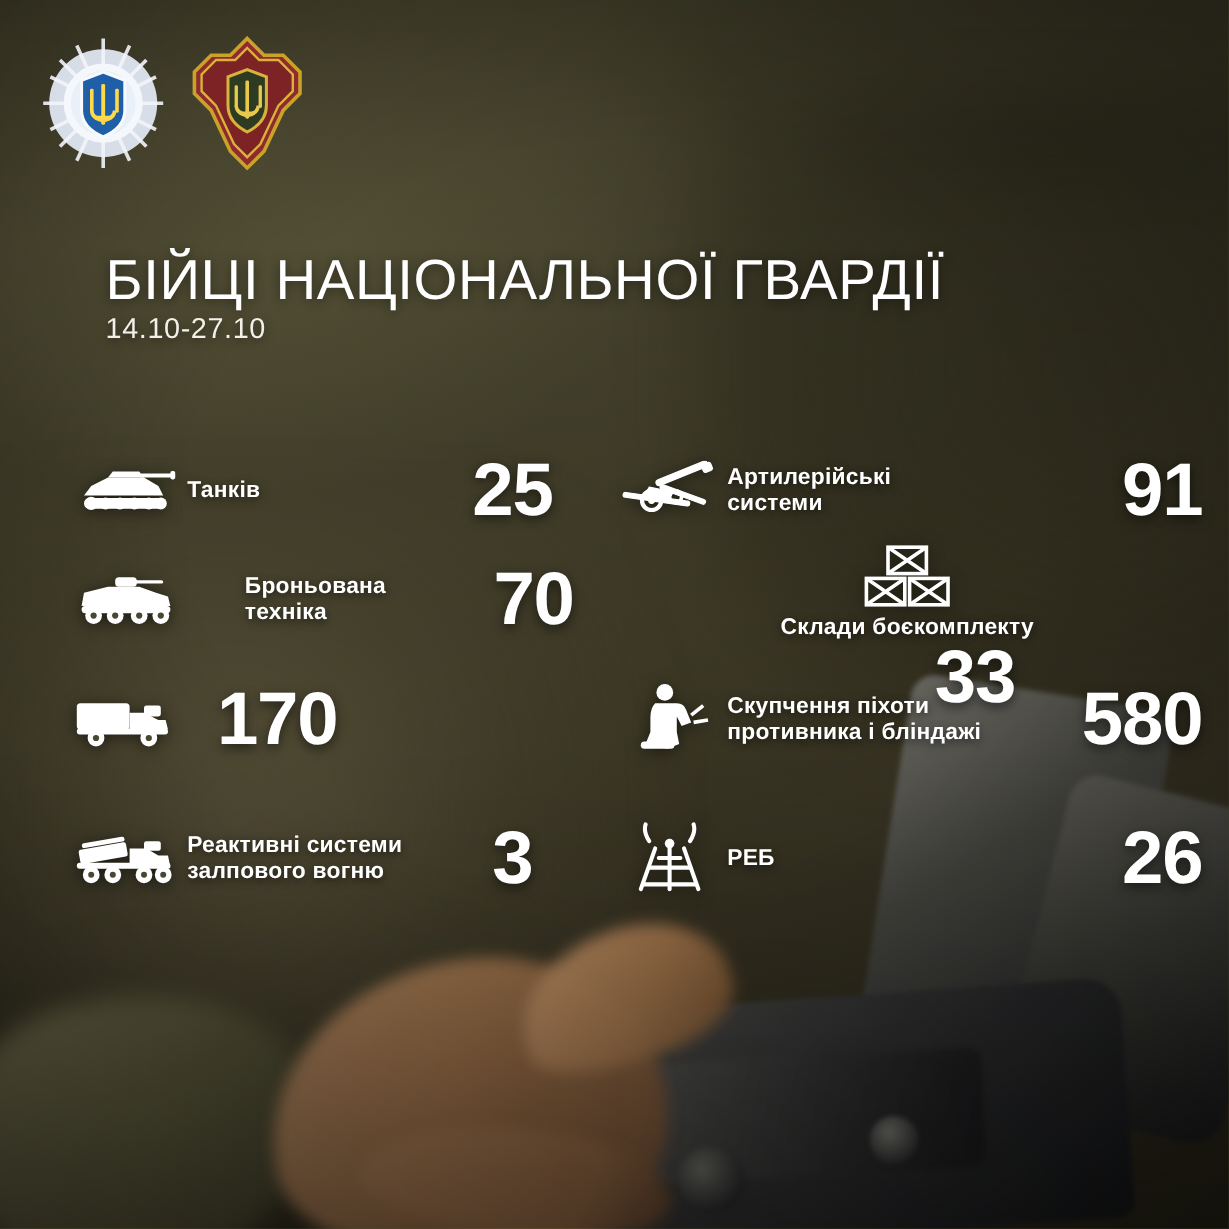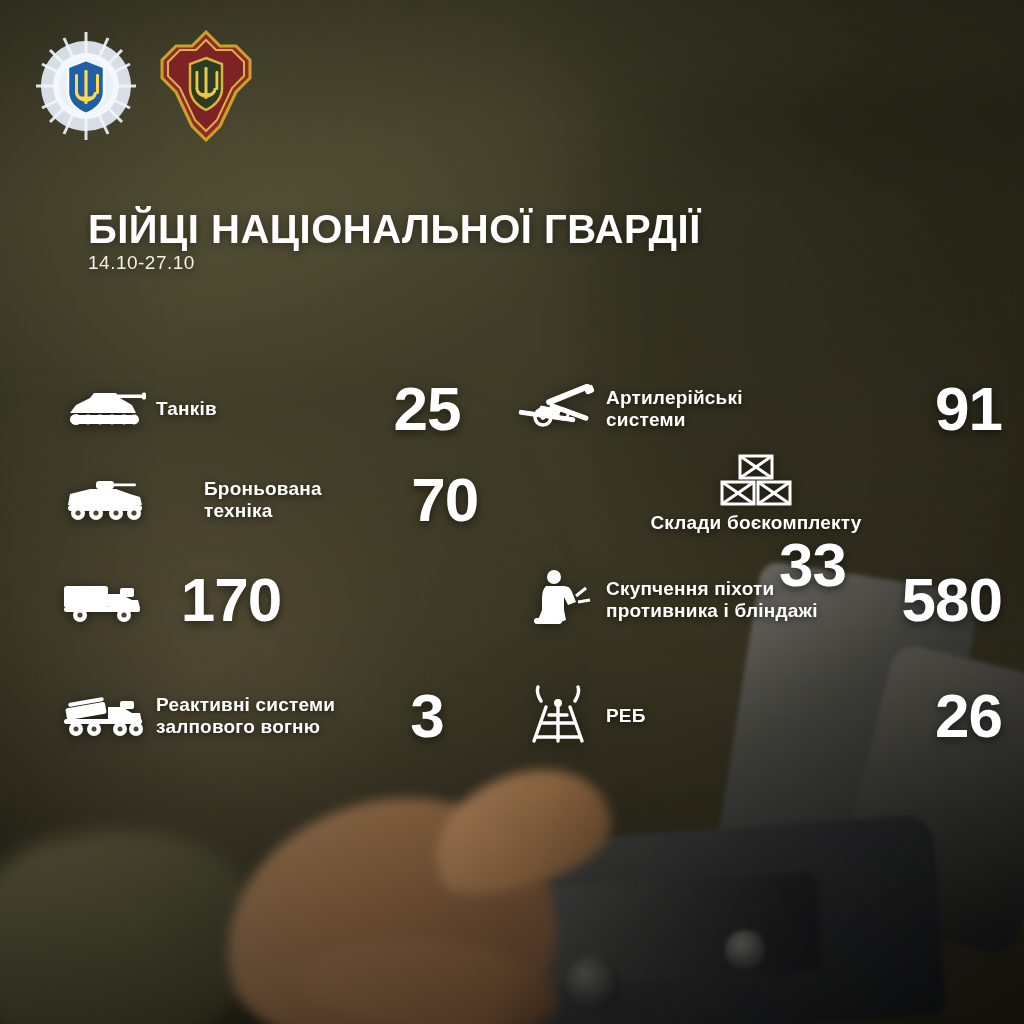--- a/index.html
+++ b/index.html
@@ -179,34 +179,34 @@
     display: block;
   }
 
   .headline {
     position: absolute;
     left: 88px;
     top: 206px;
     width: 860px;
   }
   .headline-line {
-    font-size: 40px;
-    font-weight: bold;
+    font-size: 47px;
+    font-weight: normal;
     letter-spacing: 0.5px;
     color: #ffffff;
     line-height: 1.16;
     text-shadow: 0 2px 10px rgba(0,0,0,0.45);
   }
   .headline-row2 {
     display: flex;
     align-items: baseline;
     gap: 18px;
   }
   .period {
-    font-size: 19px;
+    font-size: 24px;
     font-weight: normal;
     color: #f2f0e8;
     letter-spacing: 0.5px;
     text-shadow: 0 2px 8px rgba(0,0,0,0.5);
   }
 
   .stats {
     position: absolute;
     left: 0;
     top: 366px;

